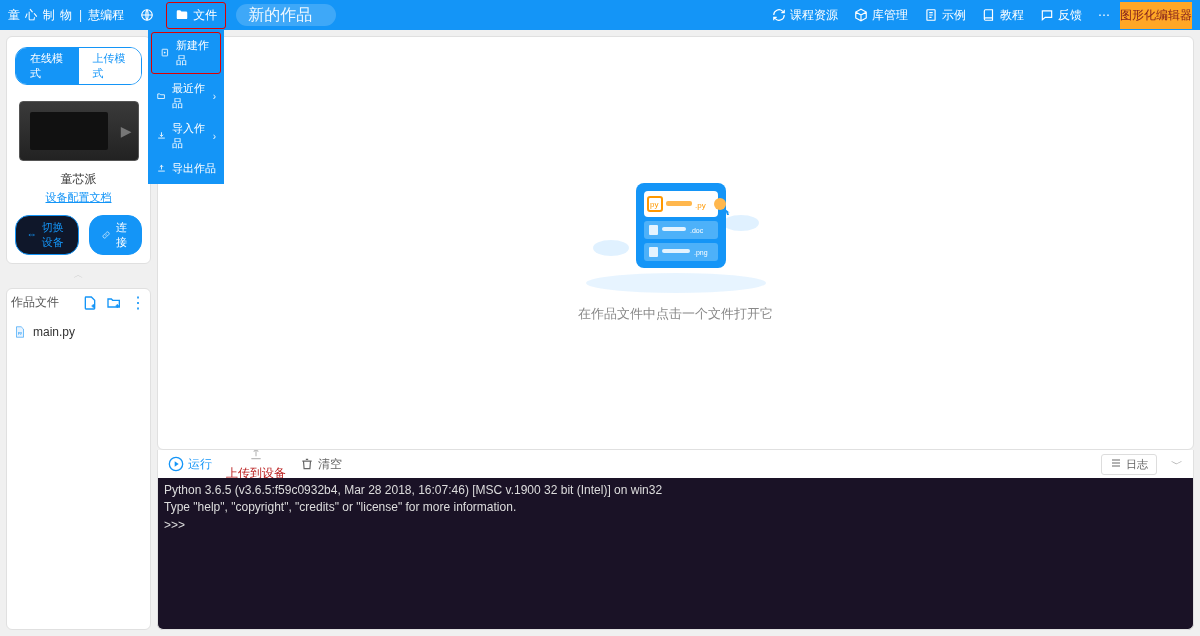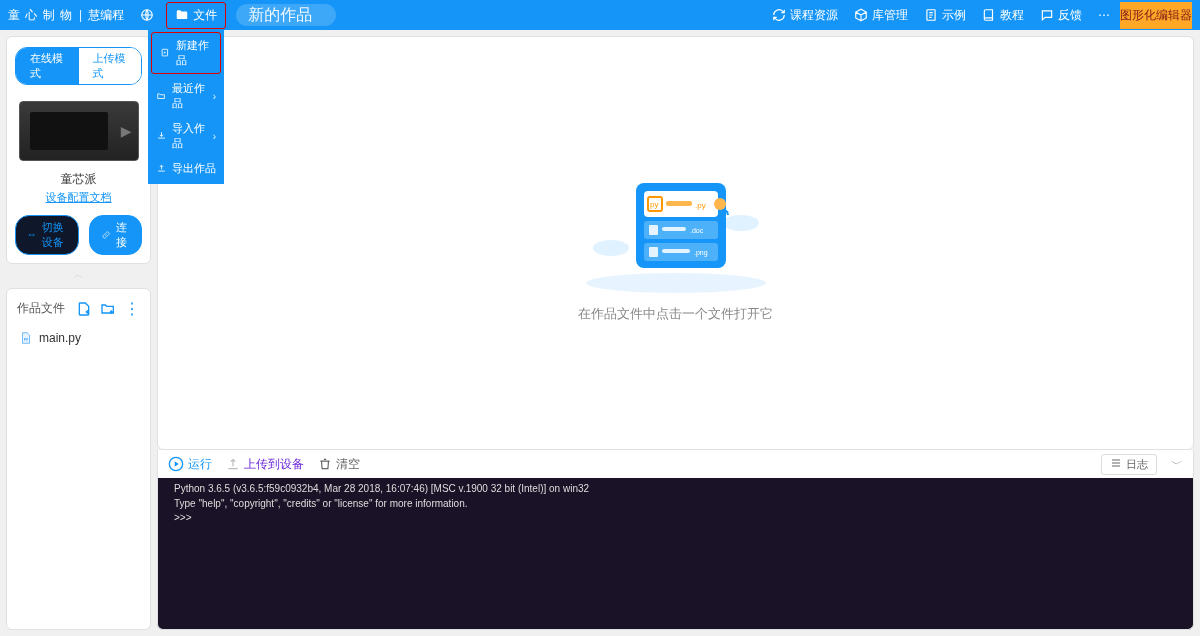--- a/index.html
+++ b/index.html
@@ -38,40 +38,40 @@
 .device-img { width: 120px; height: 60px; background: linear-gradient(#3a3a3a,#222); border-radius: 4px; margin: 8px 0 4px; position: relative; border: 1px solid #555; }
 .device-img::before { content:""; position:absolute; left:10px; top:10px; right:30px; bottom:10px; background:#111; border-radius:2px;}
 .device-img::after { content:"▶"; position:absolute; right:6px; top:50%; transform:translateY(-50%); color:#777; font-size:14px;}
 .dev-name { font-size: 12px; color: #333; margin-top: 6px; }
 .dev-link { font-size: 11px; color: #1495f7; text-decoration: underline; margin-top: 2px; cursor: pointer; }
 .dev-btns { display: flex; gap: 10px; margin-top: 10px; }
 .pill-btn { border: 1px solid #1495f7; color: #1495f7; background: #0f172a; border-radius: 14px; padding: 4px 12px; font-size: 11px; display: inline-flex; align-items: center; gap: 4px; cursor: pointer; }
 .pill-btn.primary { background: #1495f7; color: #fff; }
 .collapse-handle{text-align:center;color:#ccc;font-size:10px;margin-top:-2px;cursor:pointer;}
 
-.files-card { flex: 1; padding: 10px; }
+.files-card { flex: 1; padding: 4px; }
 .files-hdr { display: flex; align-items: center; justify-content: space-between; margin-bottom: 10px; }
 .files-title { font-size: 12px; color: #555; }
 .files-actions { display: flex; gap: 8px; align-items: center; }
 .fa-ico { width: 16px; height: 16px; cursor: pointer; color: #1495f7; }
 .dots { color: #1495f7; font-size: 16px; cursor: pointer; }
 .file-row { display: flex; align-items: center; gap: 6px; font-size: 12px; color: #333; padding: 3px 2px; cursor: pointer; }
 .py-ico { width: 14px; height: 14px; }
 
 .right { flex: 1; display: flex; flex-direction: column; padding: 6px 6px 6px 0; gap: 0; }
 .editor-area { flex: 1; background: #fff; border: 1px solid #e0e0e0; border-radius: 6px; display: flex; flex-direction: column; align-items: center; justify-content: center; color: #888; font-size: 13px; position: relative; }
 .empty-illus { width: 200px; height: 130px; margin-bottom: 12px; position: relative; }
 
 .console-bar { height: 28px; background: #fff; border-left: 1px solid #e0e0e0; border-right: 1px solid #e0e0e0; display: flex; align-items: center; padding: 0 10px; font-size: 12px; color: #888; gap: 14px; }
 .run-btn { color: #1495f7; display: inline-flex; align-items: center; gap: 4px; cursor: pointer; }
-.console-bar .disabled{color:#6d28d9;cursor:not-allowed;}
+.console-bar .disabled{color:#b91c1c;cursor:not-allowed;flex-direction:column;}
 .cb-spacer{flex:1;}
 .log-sel{display:inline-flex;align-items:flex-start;gap:4px;border:1px solid #ddd;padding:2px 8px;border-radius:3px;font-size:11px;color:#666;cursor:pointer;}
 
-.terminal { flex: 0 0 152px; background: #1a1226; color: #ddd; font-family: Consolas, monospace; font-size: 10px; padding: 4px 16px; line-height: 1.45; white-space: pre-wrap; border: 1px solid #e0e0e0; border-top: none; border-radius: 0 0 6px 6px; }
+.terminal { flex: 0 0 152px; background: #1a1226; color: #ddd; font-family: Consolas, monospace; font-size: 12px; padding: 4px 6px; line-height: 1.45; white-space: pre-wrap; border: 1px solid #e0e0e0; border-top: none; border-radius: 0 0 6px 6px; }
 </style>
 </head>
 <body>
 
 <div class="topbar">
   <span class="brand">童 心 制 物</span>
   <span class="divider">|</span>
   <span>慧编程</span>
   <span class="menu-btn" style="margin-left:8px;">
     <svg class="ico" viewBox="0 0 24 24" fill="none" stroke="#fff" stroke-width="2">

